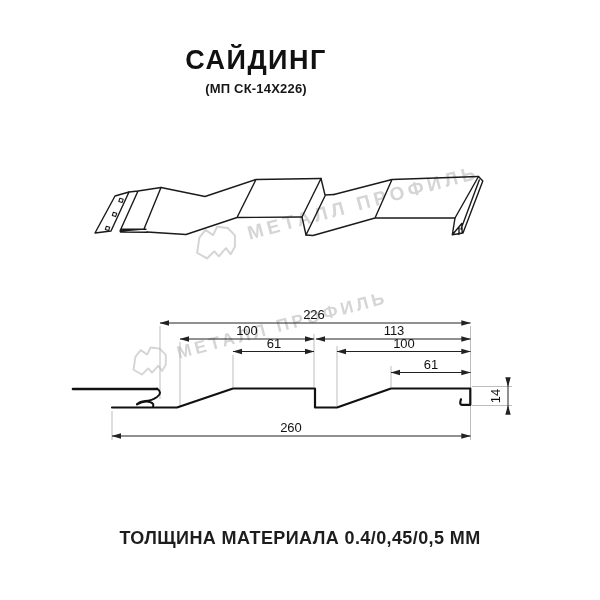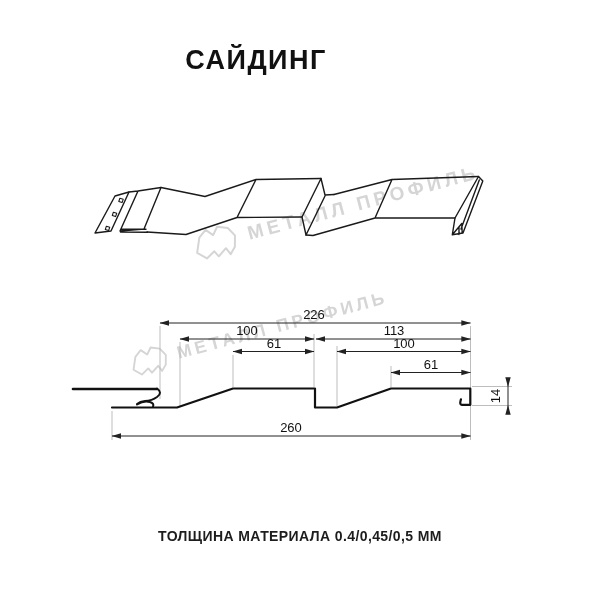--- a/index.html
+++ b/index.html
@@ -7,36 +7,37 @@
     width:600px;height:600px;position:relative;overflow:hidden;
     background:#ffffff;
     font-family:"Liberation Sans","DejaVu Sans",sans-serif;
     color:#111;
   }
   .header{position:absolute;left:0;top:46px;width:512px;text-align:center;z-index:3;}
   .title{font-size:27px;font-weight:700;letter-spacing:1.5px;color:#111;line-height:1.1;}
   .subtitle{font-size:16px;font-weight:700;letter-spacing:0.4px;color:#161616;margin-top:9px;}
   .model{font-size:13px;font-weight:700;letter-spacing:0.2px;color:#161616;margin-top:5px;}
   .footer{position:absolute;left:0;top:528px;width:600px;text-align:center;z-index:3;
-    font-size:14px;font-weight:700;letter-spacing:0.4px;color:#1d1d1d;}
+    font-size:18px;font-weight:700;letter-spacing:0.4px;color:#1d1d1d;}
   .wm{position:absolute;display:flex;align-items:center;z-index:1;
     transform:rotate(-15deg);transform-origin:left center;white-space:nowrap;}
   .wm .wm-text{font-weight:700;color:#d5d5d5;}
   .wm1{left:192px;top:230px;height:38px;gap:10px;}
   .wm1 .wm-text{font-size:19px;letter-spacing:4px;}
   .wm2{left:129px;top:349px;height:34px;gap:9px;}
   .wm2 .wm-text{font-size:17.5px;letter-spacing:3.5px;}
   svg.drawing{position:absolute;left:0;top:0;z-index:2;}
   .dim-label{font-size:13px;fill:#111;font-family:"Liberation Sans","DejaVu Sans",sans-serif;}
 </style>
 </head>
 <body>
 
 <div class="header">
   <div class="title">САЙДИНГ</div>
+  <div class="model">(МП СК-14Х226)</div>
 </div>
 
 <div class="wm wm1">
   <svg width="48" height="38" viewBox="0 0 48 38">
     <path d="M4,24 L10,10 L18,4 L24,11 L30,4 L40,8 L45,17 L42,28 L36,34 L33,27 L24,33 L21,27 L12,32 Z" fill="none" stroke="#d5d5d5" stroke-width="2" stroke-linejoin="round"></path>
   </svg>
   <span class="wm-text">МЕТАЛЛ ПРОФИЛЬ</span>
 </div>
 
 <div class="wm wm2">

